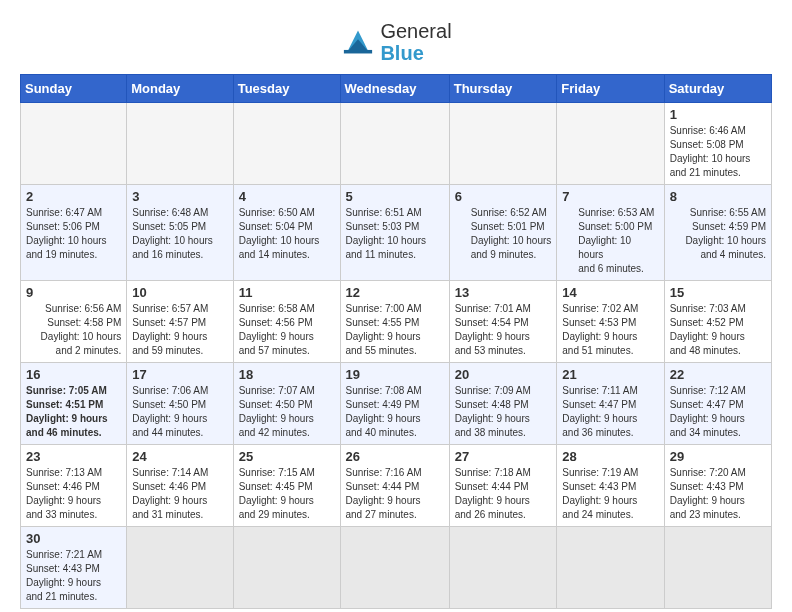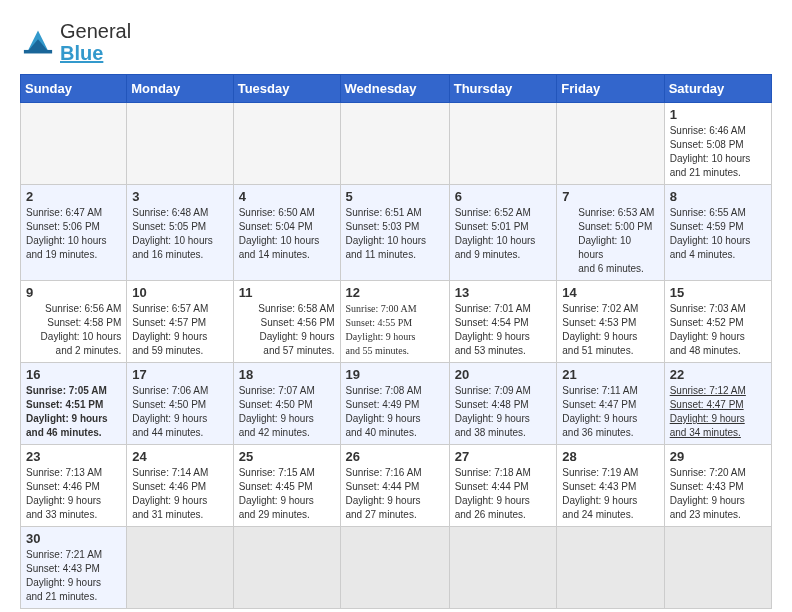--- a/index.html
+++ b/index.html
@@ -8,21 +8,21 @@
       background: #fff;
       width: 792px;
       min-height: 612px;
     }
     .page {
       width: 792px;
       padding: 20px 20px 10px 20px;
     }
     .header {
       display: flex;
-      justify-content: flex-start;
+      justify-content: center;
       align-items: flex-start;
       margin-bottom: 10px;
     }
     .logo {
       display: flex;
       align-items: center;
       gap: 4px;
     }
     .logo-icon {
       width: 36px;
@@ -95,21 +95,21 @@
     <div class="logo">
       <svg class="logo-icon" viewBox="0 0 40 34" xmlns="http://www.w3.org/2000/svg">
         <polygon points="8,28 20,4 32,28" fill="#3399cc"></polygon>
         <polygon points="8,28 20,14 32,28" fill="#1a6699"></polygon>
         <rect x="4" y="26" width="32" height="4" fill="#1a6699"></rect>
       </svg>
       <div>
         <div style="font-size:20px;color:#333;line-height:1.1;">
           <span style="font-weight:normal;">General</span>
         </div>
-        <div style="font-size:20px;font-weight:bold;color:#3399cc;line-height:1.1;text-decoration:underline;">Blue</div>
+        <div style="font-size:20px;font-weight:bold;color:#3399cc;line-height:1.1;">Blue</div>
       </div>
     </div>
     <div class="title-block">
       <div class="month-title"></div>
       <div class="location"></div>
     </div>
   </div>
 
   <table class="calendar">
     <thead>
@@ -163,35 +163,35 @@
           </td>
           <td>
             <span class="day-number">5</span>
             <div class="day-info" style="white-space: pre-line;">Sunrise: 6:51 AM
 Sunset: 5:03 PM
 Daylight: 10 hours
 and 11 minutes.</div>
           </td>
           <td>
             <span class="day-number">6</span>
-            <div class="day-info" style="white-space: pre-line;">Sunrise: 6:52 AM
+            <div class="day-info" style="white-space: pre-line; margin-left: 16px;">Sunrise: 6:52 AM
 Sunset: 5:01 PM
 Daylight: 10 hours
 and 9 minutes.</div>
           </td>
           <td>
             <span class="day-number">7</span>
             <div class="day-info" style="white-space: pre-line; margin-left: 16px;">Sunrise: 6:53 AM
 Sunset: 5:00 PM
 Daylight: 10 hours
 and 6 minutes.</div>
           </td>
           <td>
             <span class="day-number">8</span>
-            <div class="day-info" style="white-space: pre-line;">Sunrise: 6:55 AM
+            <div class="day-info" style="white-space: pre-line; text-align: right;">Sunrise: 6:55 AM
 Sunset: 4:59 PM
 Daylight: 10 hours
 and 4 minutes.</div>
           </td>
         </tr>
         <tr>
           <td>
             <span class="day-number">9</span>
             <div class="day-info" style="white-space: pre-line; text-align: right;">Sunrise: 6:56 AM
 Sunset: 4:58 PM
@@ -200,28 +200,28 @@
           </td>
           <td>
             <span class="day-number">10</span>
             <div class="day-info" style="white-space: pre-line;">Sunrise: 6:57 AM
 Sunset: 4:57 PM
 Daylight: 9 hours
 and 59 minutes.</div>
           </td>
           <td>
             <span class="day-number">11</span>
-            <div class="day-info" style="white-space: pre-line; text-align: right;">Sunrise: 6:58 AM
+            <div class="day-info" style="white-space: pre-line;">Sunrise: 6:58 AM
 Sunset: 4:56 PM
 Daylight: 9 hours
 and 57 minutes.</div>
           </td>
           <td>
             <span class="day-number">12</span>
-            <div class="day-info" style="white-space: pre-line; font-family: Liberation Serif, serif;">Sunrise: 7:00 AM
+            <div class="day-info" style="white-space: pre-line;">Sunrise: 7:00 AM
 Sunset: 4:55 PM
 Daylight: 9 hours
 and 55 minutes.</div>
           </td>
           <td>
             <span class="day-number">13</span>
             <div class="day-info" style="white-space: pre-line;">Sunrise: 7:01 AM
 Sunset: 4:54 PM
 Daylight: 9 hours
 and 53 minutes.</div>
@@ -279,21 +279,21 @@
           </td>
           <td>
             <span class="day-number">21</span>
             <div class="day-info" style="white-space: pre-line;">Sunrise: 7:11 AM
 Sunset: 4:47 PM
 Daylight: 9 hours
 and 36 minutes.</div>
           </td>
           <td>
             <span class="day-number">22</span>
-            <div class="day-info" style="white-space: pre-line; text-decoration: underline;">Sunrise: 7:12 AM
+            <div class="day-info" style="white-space: pre-line;">Sunrise: 7:12 AM
 Sunset: 4:47 PM
 Daylight: 9 hours
 and 34 minutes.</div>
           </td>
         </tr>
         <tr>
           <td>
             <span class="day-number">23</span>
             <div class="day-info" style="white-space: pre-line;">Sunrise: 7:13 AM
 Sunset: 4:46 PM

